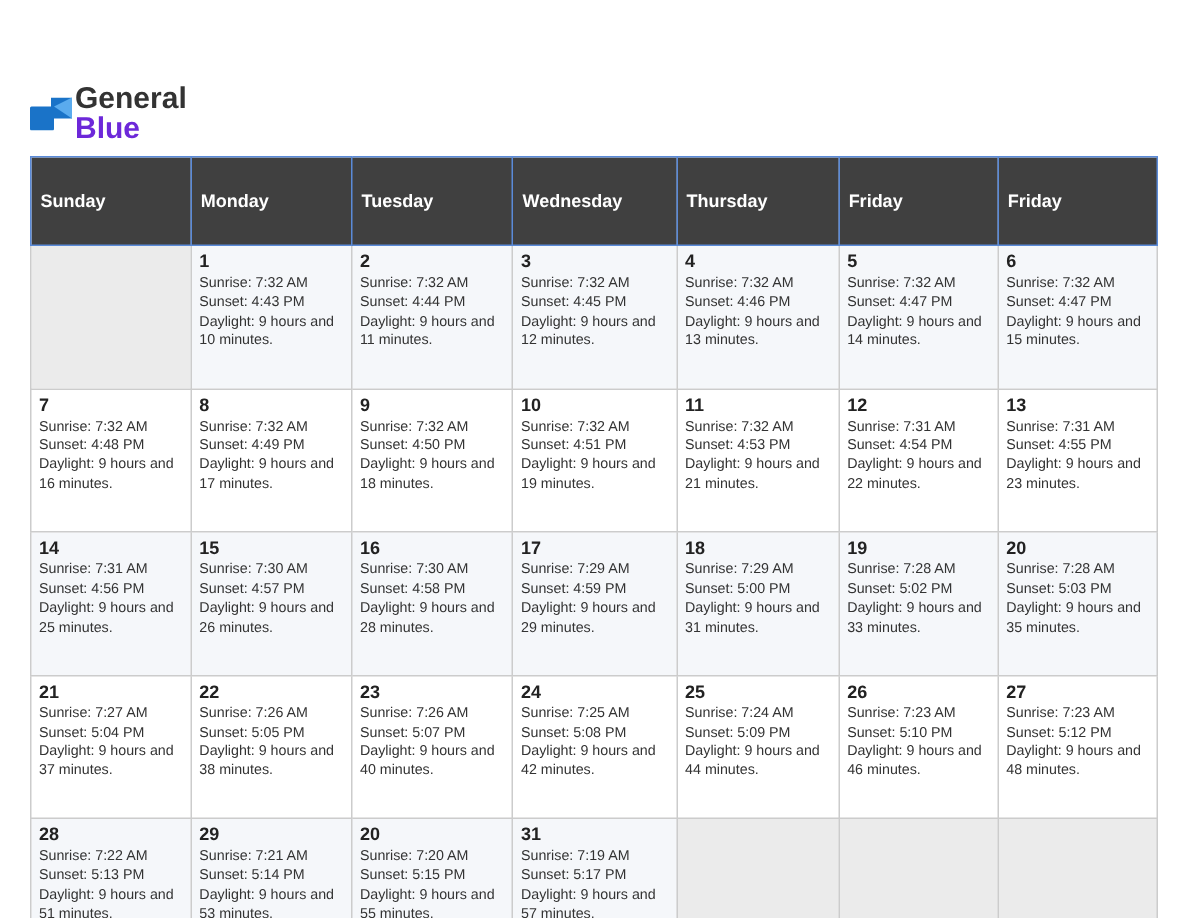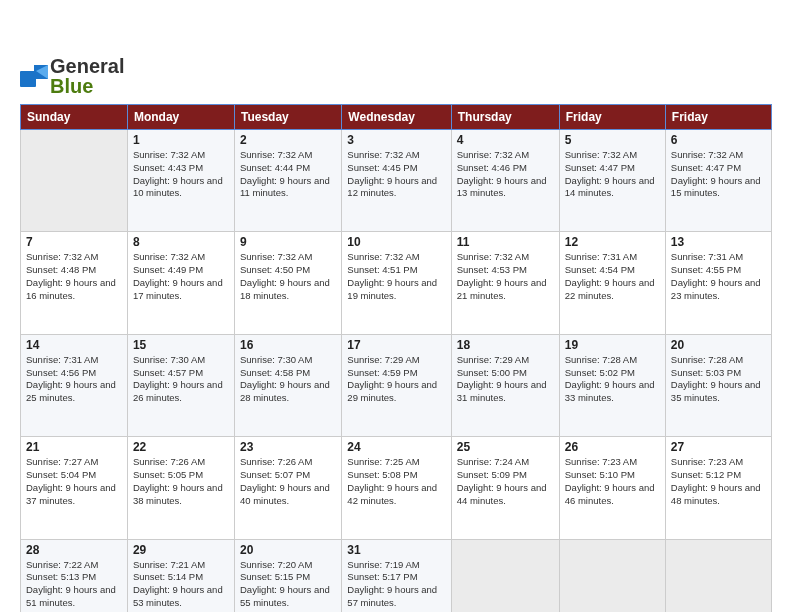--- a/index.html
+++ b/index.html
@@ -47,25 +47,25 @@
       font-size: 14px;
       color: #444;
       margin-top: 2px;
     }
     table {
       width: 100%;
       border-collapse: collapse;
       flex: 1;
     }
     thead tr th {
-      background: #7f1d1d;
+      background: #404040;
       color: #fff;
       font-size: 12px;
       font-weight: bold;
-      padding: 5px 6px;
+      padding: 22px 6px;
       text-align: left;
       border: 1px solid #5a8ad8;
     }
     tbody tr td {
       border: 1px solid #ccc;
       vertical-align: top;
       padding: 3px 5px;
       font-size: 10px;
       color: #222;
       width: 113px;
@@ -98,21 +98,21 @@
   <div class="header">
     <div class="logo">
       <div class="logo-row">
         <svg width="28" height="22" viewBox="0 0 28 22">
           <rect x="0" y="6" width="16" height="16" fill="#1a73c8" rx="1"></rect>
           <polygon points="14,0 28,0 28,14 14,14" fill="#1a73c8"></polygon>
           <polygon points="16,6 28,0 28,14" fill="#5aabee"></polygon>
         </svg>
         <span style="display:flex; flex-direction:column; line-height:1;">
           <span style="font-size:20px; font-weight:bold; color:#333;">General</span>
-          <span style="font-size:20px; font-weight:bold; color:#4d7c0f;">Blue</span>
+          <span style="font-size:20px; font-weight:bold; color:#6d28d9;">Blue</span>
         </span>
       </div>
     </div>
   </div>
 
   <table>
     <thead>
       <tr>
         <th>Sunday</th>
         <th>Monday</th>

